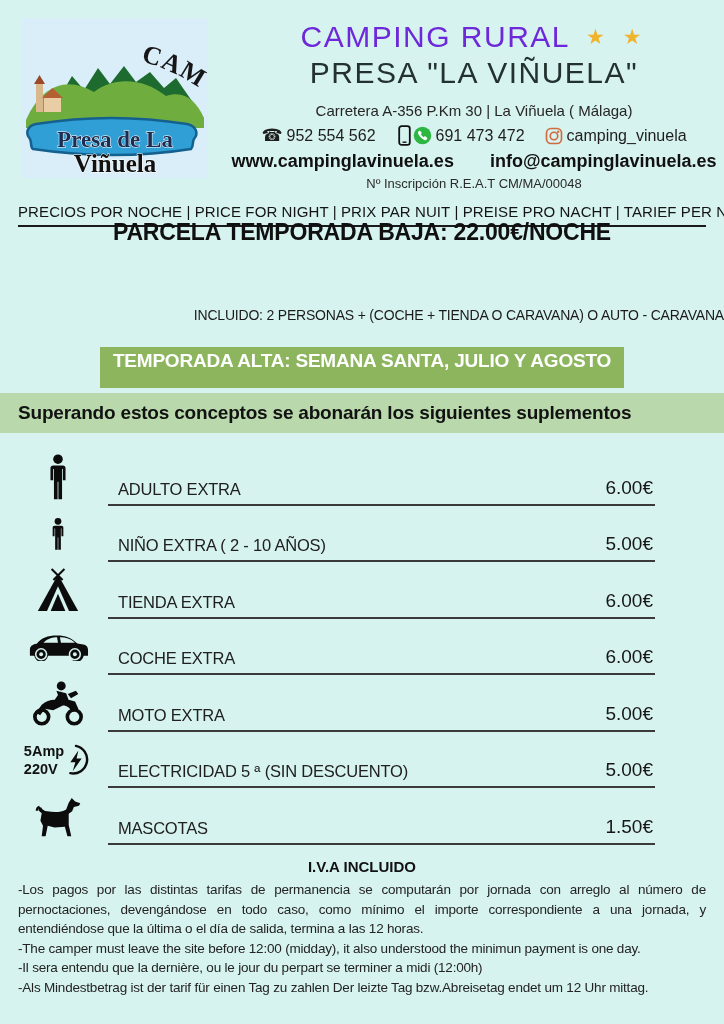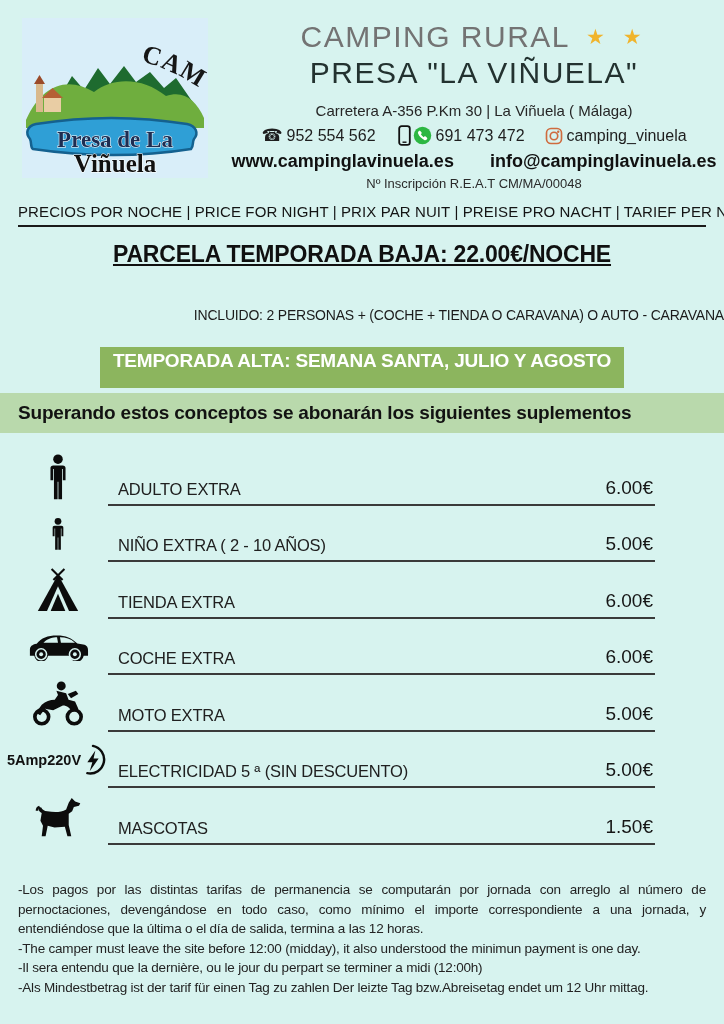--- a/index.html
+++ b/index.html
@@ -10,38 +10,38 @@
     font-family:"Liberation Sans", sans-serif;
     color:#1c1c1c;
     overflow:hidden;
   }
   
   .logo{position:absolute;left:22px;top:18px;width:186px;height:160px;}
   .logo svg{display:block;}
   
   .header{position:absolute;left:238px;top:20px;width:472px;text-align:center;}
   .title-row{display:flex;justify-content:center;align-items:center;gap:16px;}
-  .title{font-size:30px;letter-spacing:1.5px;color:#737373;font-weight:400;line-height:1.1;}
+  .title{font-size:30px;letter-spacing:1.5px;color:#6d28d9;font-weight:400;line-height:1.1;}
   .stars{color:#f0b42c;font-size:21px;letter-spacing:6px;white-space:nowrap;}
   .title2{font-size:30px;letter-spacing:1.5px;color:#233230;font-weight:400;line-height:1.1;margin-top:3px;}
   .address{margin-top:13px;font-size:15px;color:#262626;}
   .contact-row{margin-top:6px;display:flex;justify-content:center;align-items:center;gap:8px;font-size:16px;color:#1e1e1e;}
   .contact-row .grp{display:flex;align-items:center;gap:4px;}
   .phone-glyph{font-size:17px;line-height:1;}
   .web-row{margin-top:5px;display:flex;justify-content:center;gap:36px;font-weight:700;font-size:18px;color:#111;}
   .registration{margin-top:4px;font-size:13px;color:#2a2a2a;}
   
   .strip{
     position:absolute;left:18px;right:18px;top:203px;
     border-bottom:2px solid #1a1a1a;padding-bottom:5px;
     white-space:nowrap;font-size:15px;color:#141414;letter-spacing:0.1px;
   }
   
   .price-line{position:absolute;left:0;right:0;text-align:center;font-weight:700;font-size:23px;color:#101010;letter-spacing:-0.2px;}
-  .price-low{top:241px;text-decoration:underline;}
+  .price-low{top:219px;}
   .price-high{top:271px;}
   .included{position:absolute;left:0;right:0;top:307px;text-align:right;font-size:14px;color:#1b1b1b;letter-spacing:-0.2px;}
   .badge-row{position:absolute;left:0;right:0;top:347px;text-align:center;}
   .badge{display:inline-block;background:#8cb55e;color:#fff;font-weight:700;font-size:19px;letter-spacing:-0.2px;padding:3px 13px 16px;}
   .bar{
     position:absolute;left:0;right:0;top:393px;height:40px;
     background:#b9d9ac;display:flex;align-items:center;padding-left:18px;
     font-weight:700;font-size:19px;color:#121212;letter-spacing:-0.2px;
   }
   
@@ -49,21 +49,21 @@
   .row{display:flex;align-items:stretch;height:56.5px;padding-left:8px;}
   .icon-cell{width:100px;display:flex;justify-content:center;align-items:center;}
   .row-line{
     flex:1;margin-right:69px;border-bottom:2px solid #3a3a3a;
     display:flex;justify-content:space-between;align-items:flex-end;
     padding:0 2px 5px 10px;
   }
   .row-label{font-size:16.5px;color:#202020;letter-spacing:-0.2px;}
   .row-price{font-size:19px;color:#161616;margin-top:28px;}
   .elec{display:flex;align-items:center;}
-  .elec-txt{display:flex;flex-direction:row;align-items:flex-start;font-weight:700;font-size:14.5px;line-height:1.25;color:#111;}
+  .elec-txt{display:flex;flex-direction:column;align-items:flex-start;font-weight:700;font-size:14.5px;line-height:1.25;color:#111;}
   .elec svg{margin-left:-4px;}
   
   .iva{position:absolute;left:0;right:0;top:858px;text-align:center;font-weight:700;font-size:15px;color:#111;}
   .notes{position:absolute;left:18px;right:18px;top:880px;font-size:13.5px;line-height:1.45;color:#232323;letter-spacing:-0.2px;}
   .notes p{margin:0;text-align:justify;}
 </style>
 </head>
 <body>
 
 <div class="page">
@@ -245,20 +245,21 @@
         </svg>
       </div>
       <div class="row-line">
         <span class="row-label">MASCOTAS</span>
         <span class="row-price">1.50€</span>
       </div>
     </div>
 
   </div>
 
+  <div class="iva">I.V.A INCLUIDO</div>
   <div class="notes">
     <p>-Los pagos por las distintas tarifas de permanencia se computarán por jornada con arreglo al número de pernoctaciones, devengándose en todo caso, como mínimo el importe correspondiente a una jornada, y entendiéndose que la última o el día de salida, termina a las 12 horas.</p>
     <p>-The camper must leave the site before 12:00 (midday), it also understood the minimun payment is one day.</p>
     <p>-Il sera entendu que la dernière, ou le jour du perpart se terminer a midi (12:00h)</p>
     <p>-Als Mindestbetrag ist der tarif für einen Tag zu zahlen Der leizte Tag bzw.Abreisetag endet um 12 Uhr mittag.</p>
   </div>
 
 </div>
 
 </body></html>

